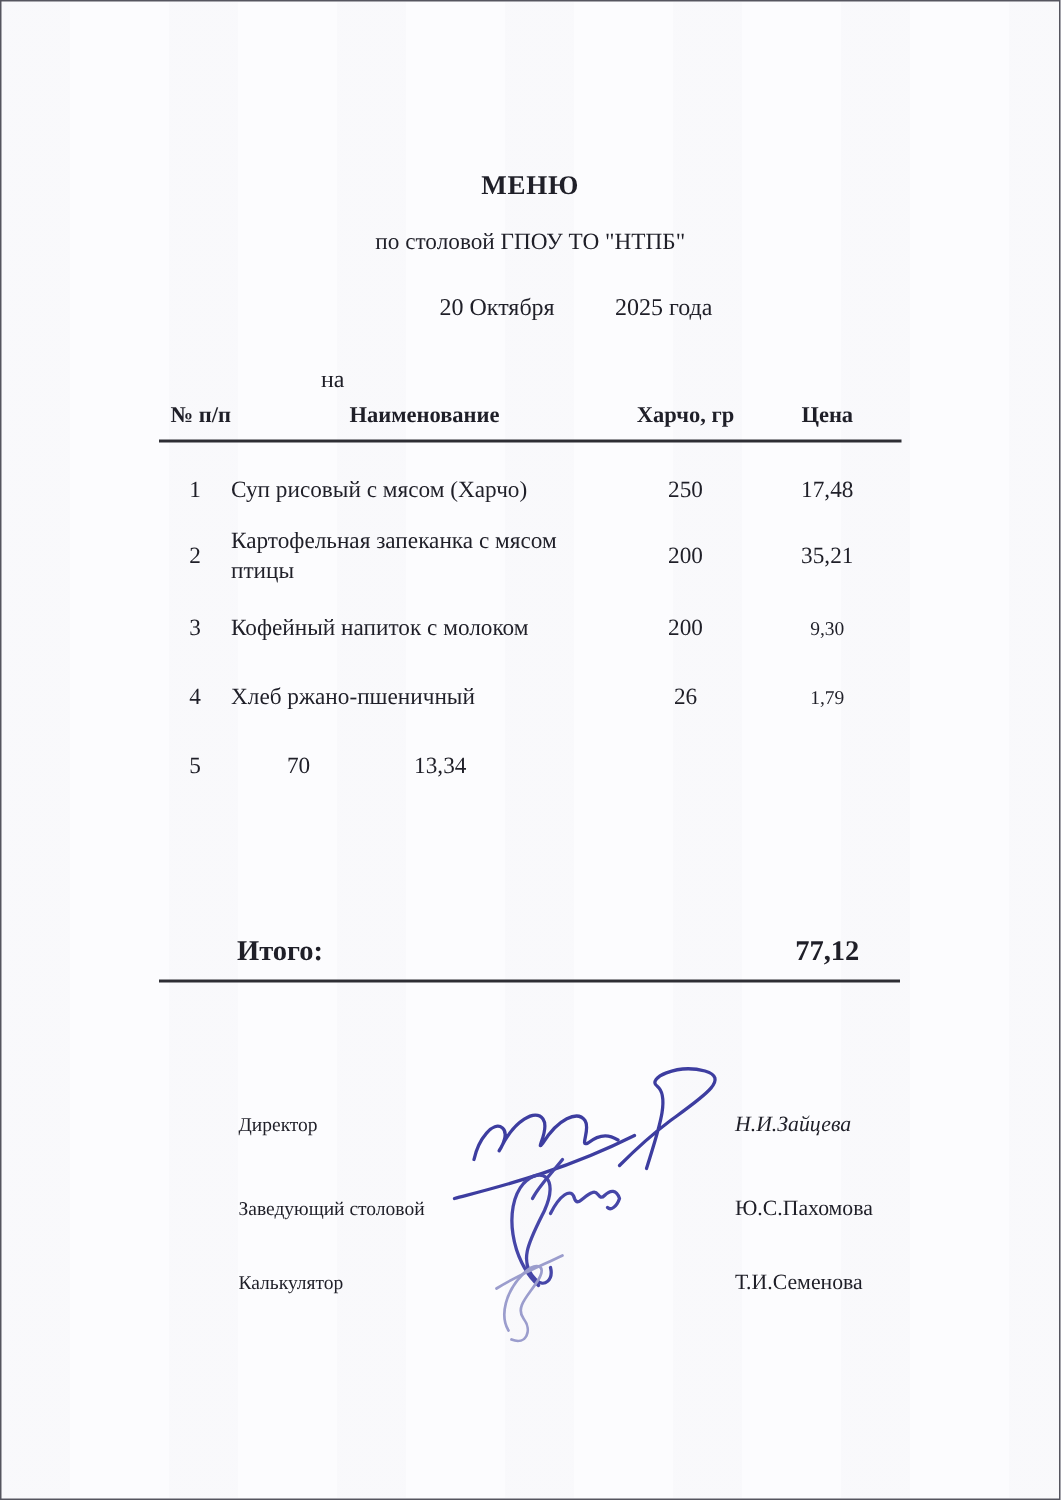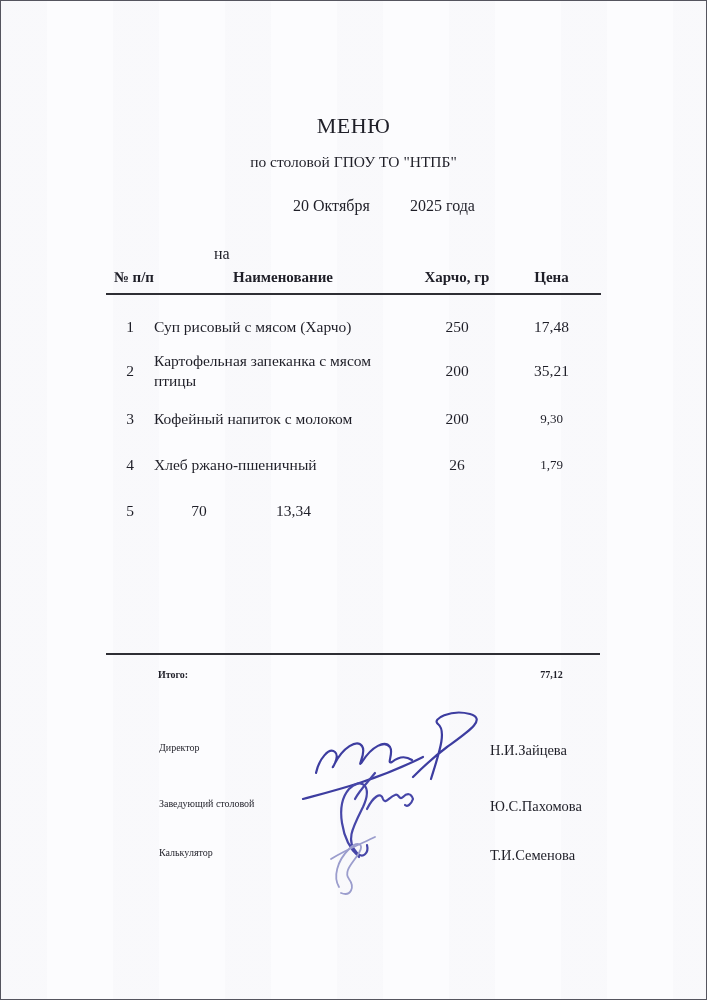--- a/index.html
+++ b/index.html
@@ -15,21 +15,21 @@
     overflow:hidden;
     color:#1f1f28;
   }
   .page::before{
     content:"";position:absolute;inset:0;pointer-events:none;
     background:repeating-linear-gradient(90deg,
       rgba(190,190,205,0.05) 0 46px, rgba(255,255,255,0) 46px 112px);
   }
   .abs{position:absolute;}
   .center-line{left:0;width:100%;text-align:center;}
-  .title{top:112px;font-size:22px;font-weight:normal;letter-spacing:0.5px;}
+  .title{top:112px;font-size:18px;font-weight:bold;letter-spacing:0.5px;}
   .subtitle{top:152px;font-size:15.5px;}
   .date-part{top:196px;font-size:16px;}
   .menu-table{left:105px;top:262px;width:495px;}
   .thead{display:flex;align-items:flex-start;height:30px;line-height:28px;
          font-weight:bold;font-size:15px;border-bottom:2px solid #2e2e34;}
   .col-num{width:48px;}
   .col-name{width:258px;}
   .col-weight{width:90px;text-align:center;}
   .col-price{width:99px;text-align:center;}
   .thead .col-num{text-align:right;}
@@ -37,24 +37,24 @@
   .trow{display:flex;align-items:center;font-size:15.5px;line-height:20px;}
   .trow .col-num{text-align:center;}
   .trow .col-name{padding-right:26px;box-sizing:border-box;}
   .r1{margin-top:22px;min-height:20px;}
   .r2{margin-top:14px;min-height:40px;}
   .r3{margin-top:18px;min-height:20px;}
   .r4{margin-top:26px;min-height:20px;}
   .r5{margin-top:16px;min-height:40px;}
   .price-sm{font-size:13px;}
   .total-divider{left:105px;top:652px;width:494px;height:2px;background:#2e2e34;}
-  .total-row{left:105px;top:664px;width:495px;display:flex;
-             font-weight:bold;font-size:10px;line-height:20px;}
+  .total-row{left:105px;top:624px;width:495px;display:flex;
+             font-weight:bold;font-size:19px;line-height:20px;}
   .total-row .col-name{padding-left:52px;box-sizing:border-box;width:306px;}
-  .sig-label{left:158px;font-size:10px;}
+  .sig-label{left:158px;font-size:13px;}
   .sig-name{left:489px;font-size:14.5px;}
   .sig-svg{left:270px;top:688px;}
   .sig-svg path{fill:none;stroke-linecap:round;stroke-linejoin:round;}
 </style>
 </head>
 <body>
 
 <div class="page">
 
   <div class="abs center-line title">МЕНЮ</div>
@@ -106,21 +106,21 @@
 
   <div class="abs total-divider"></div>
 
   <div class="abs total-row">
     <div class="col-name">Итого:</div>
     <div class="col-weight"></div>
     <div class="col-price">77,12</div>
   </div>
 
   <span class="abs sig-label" style="top:741px;">Директор</span>
-  <span class="abs sig-name" style="top:741px;">Н.И.Зайцева</span>
+  <span class="abs sig-name" style="top:741px;font-style:italic;">Н.И.Зайцева</span>
 
   <span class="abs sig-label" style="top:797px;">Заведующий столовой</span>
   <span class="abs sig-name" style="top:797px;">Ю.С.Пахомова</span>
 
   <span class="abs sig-label" style="top:846px;">Калькулятор</span>
   <span class="abs sig-name" style="top:846px;">Т.И.Семенова</span>
 
   <svg class="abs sig-svg" width="240" height="220" viewBox="0 0 240 220">
 
     <g stroke="#3d3da0" stroke-width="2.2">

